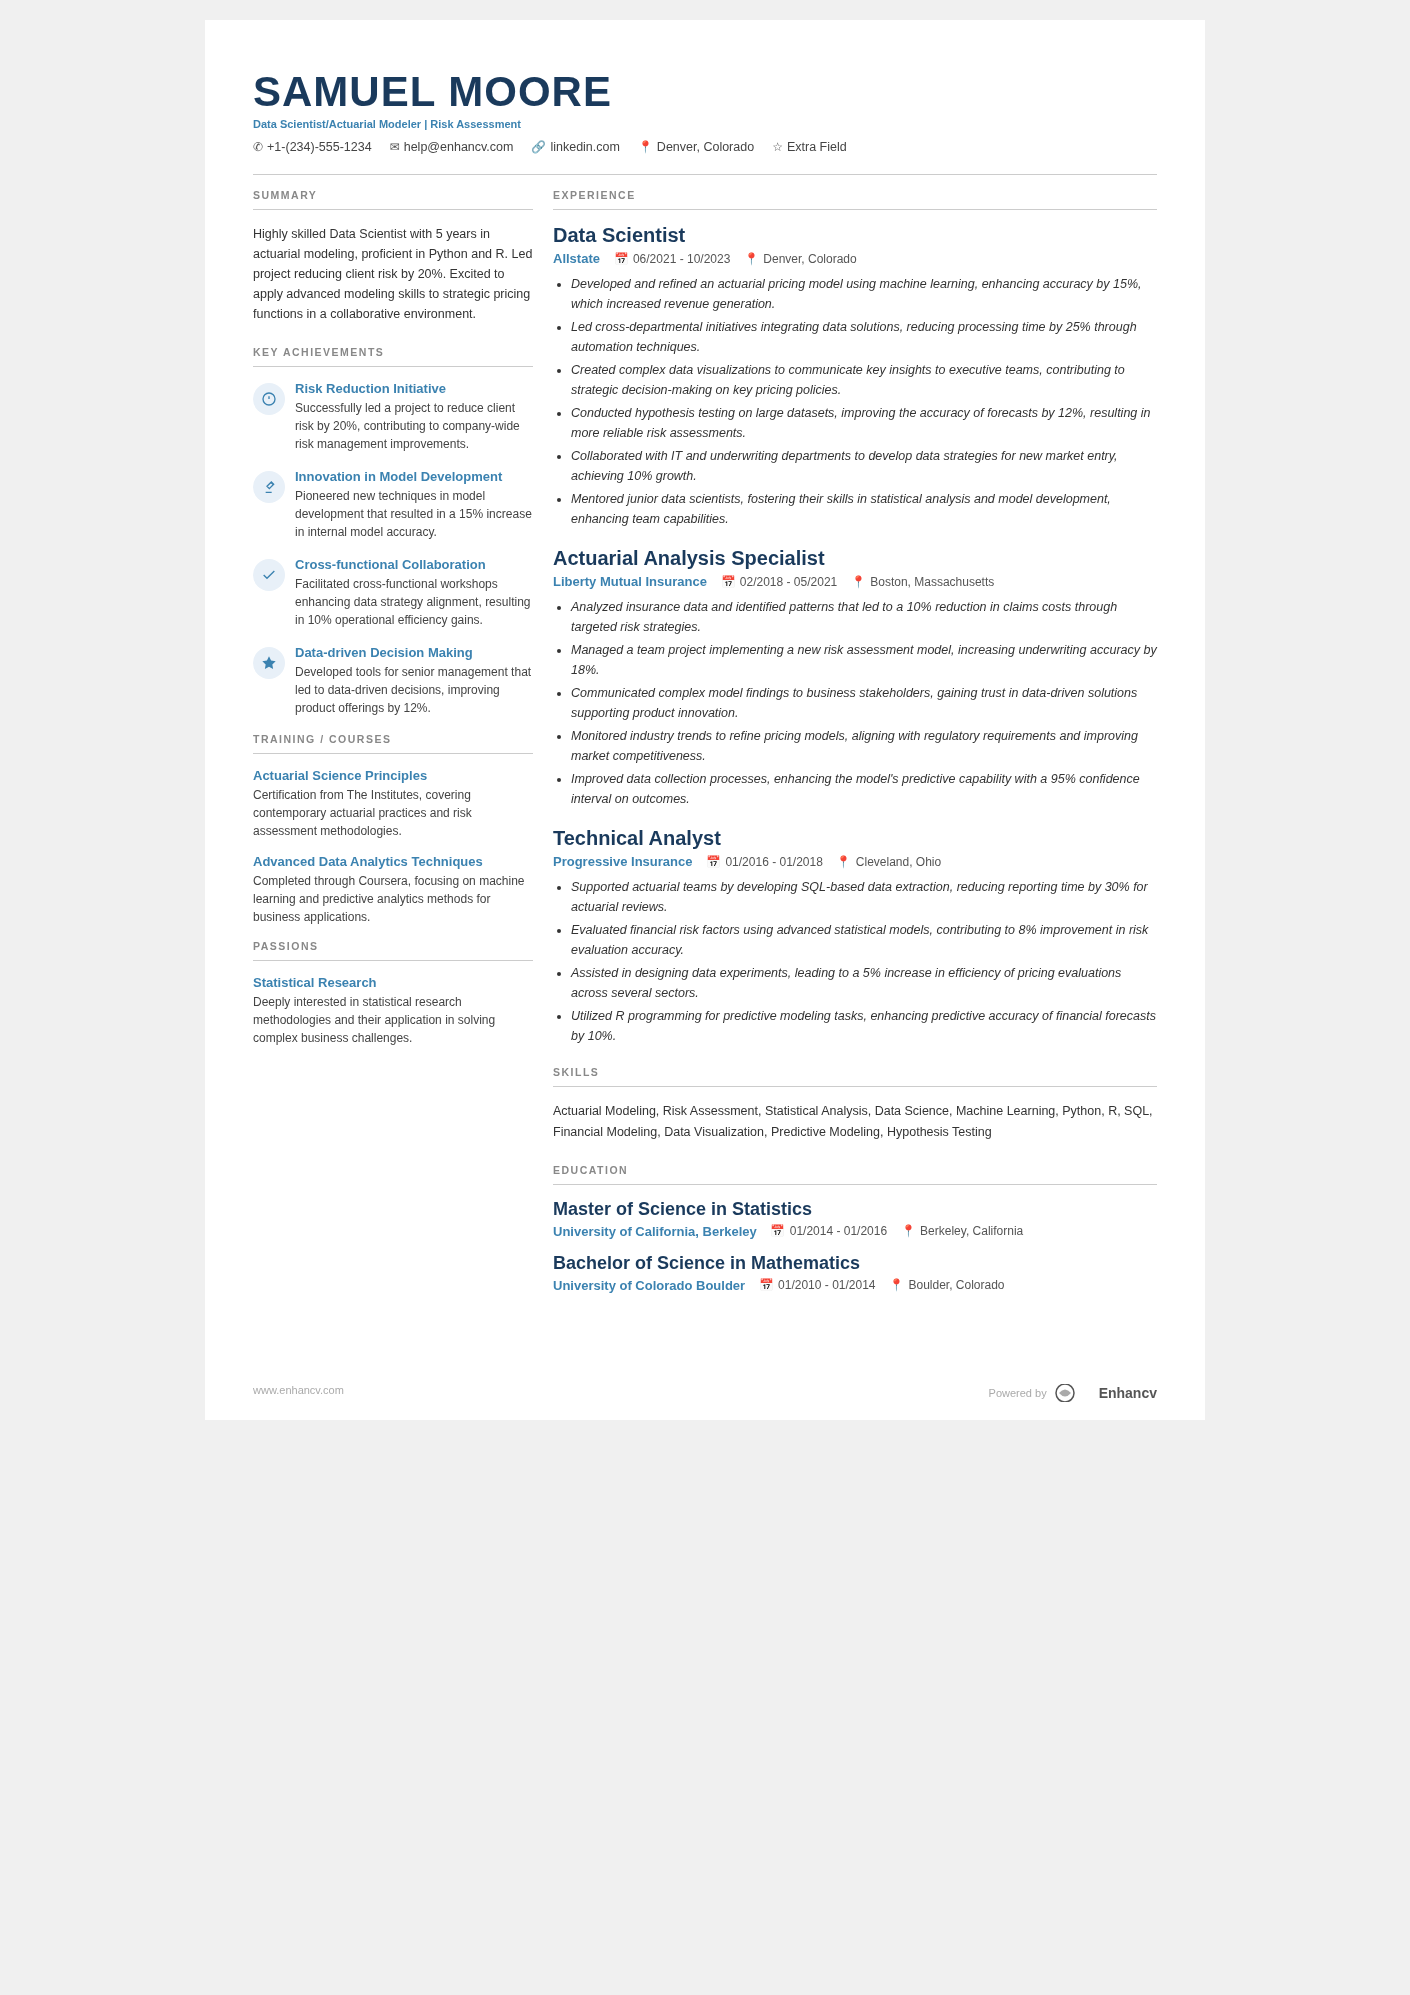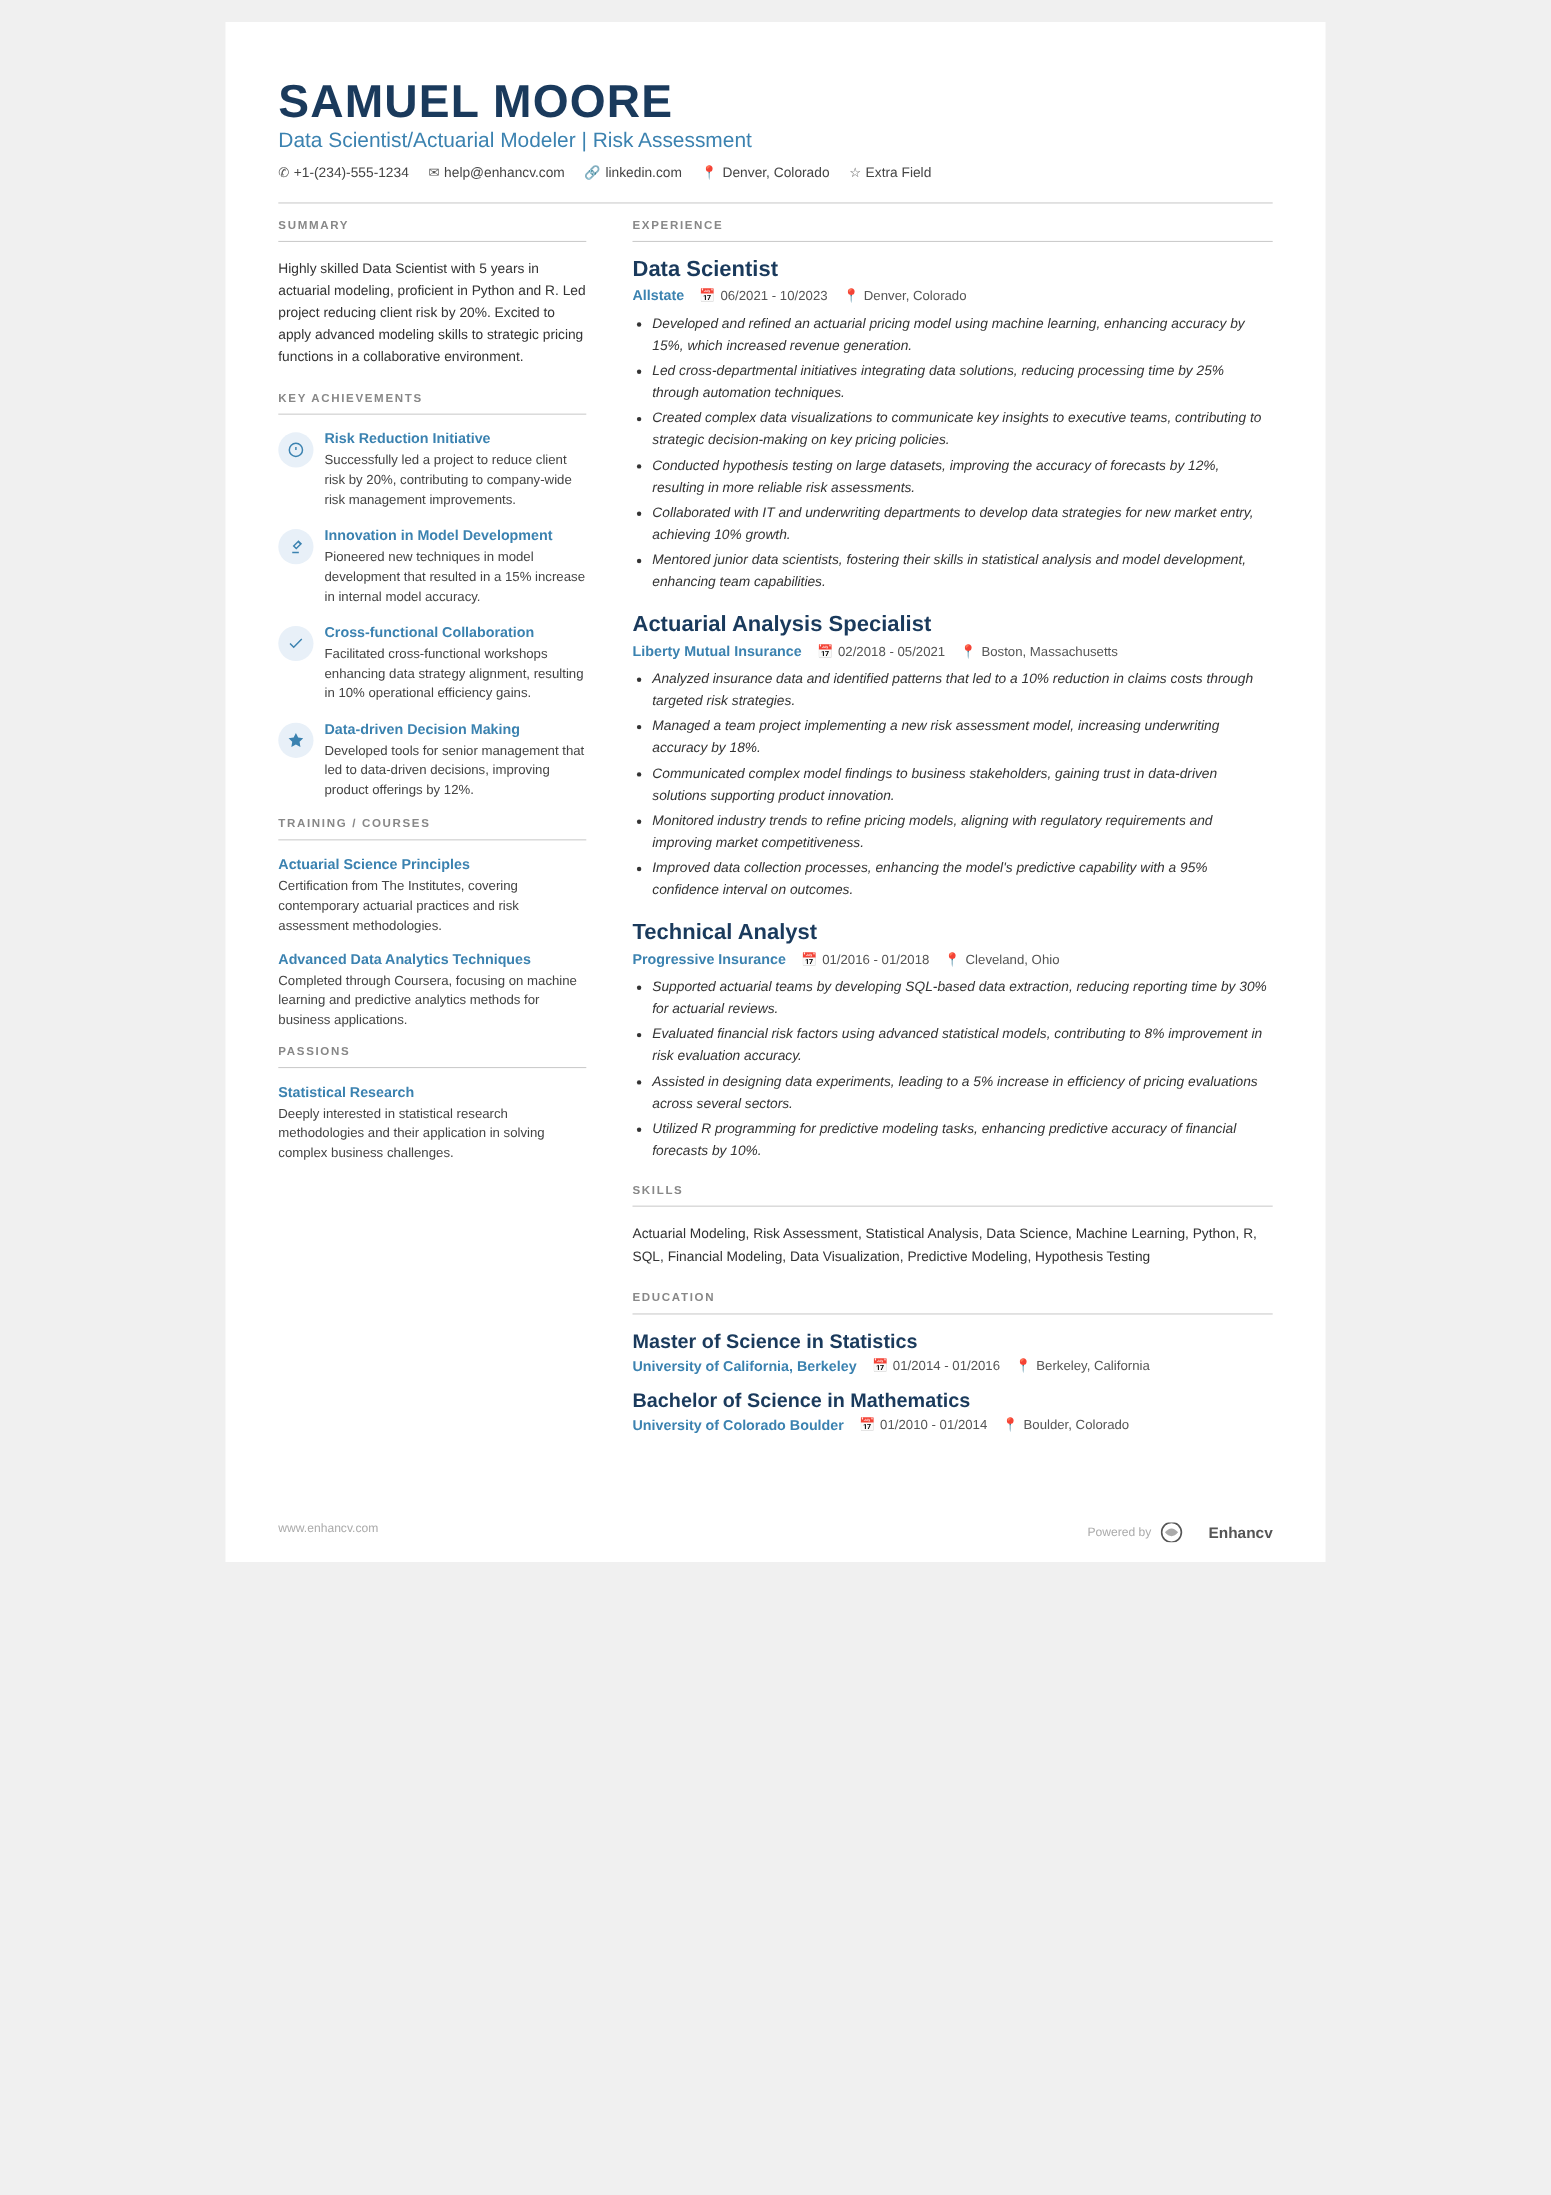--- a/index.html
+++ b/index.html
@@ -18,23 +18,23 @@
       position: relative;
     }
     .header-name {
       font-size: 42px;
       font-weight: 900;
       color: #1a3a5c;
       letter-spacing: 1px;
       text-transform: uppercase;
     }
     .header-title {
-      font-size: 19px;
-      color: #3b82b0;
-      font-weight: 400;
+      font-size: 11px;
+      color: #3b82b0;
+      font-weight: 700;
       margin-top: 2px;
       margin-bottom: 10px;
     }
     .contact-row {
       display: flex;
       flex-wrap: wrap;
       gap: 18px;
       font-size: 12.5px;
       color: #444;
       margin-bottom: 20px;
@@ -48,21 +48,21 @@
       color: #555;
       font-size: 12px;
     }
     .divider {
       border: none;
       border-top: 1.5px solid #ccc;
       margin: 6px 0 14px 0;
     }
     .main-layout {
       display: flex;
-      gap: 42px;
+      gap: 20px;
     }
     .left-col {
       width: 280px;
       flex-shrink: 0;
     }
     .right-col {
       flex: 1;
     }
     .section-label {
       font-size: 10.5px;

